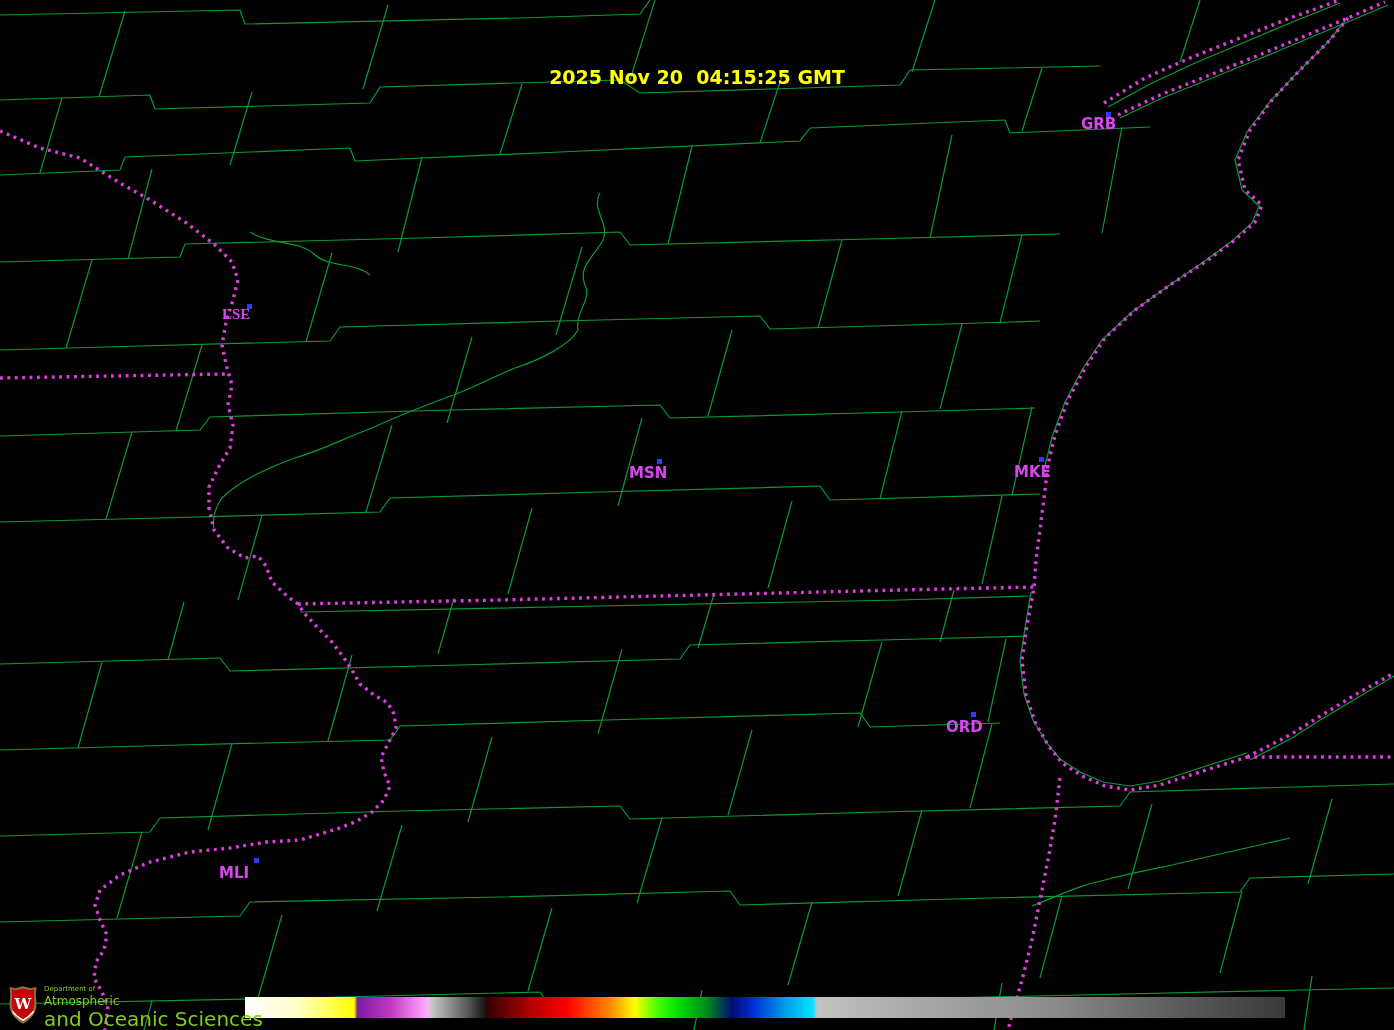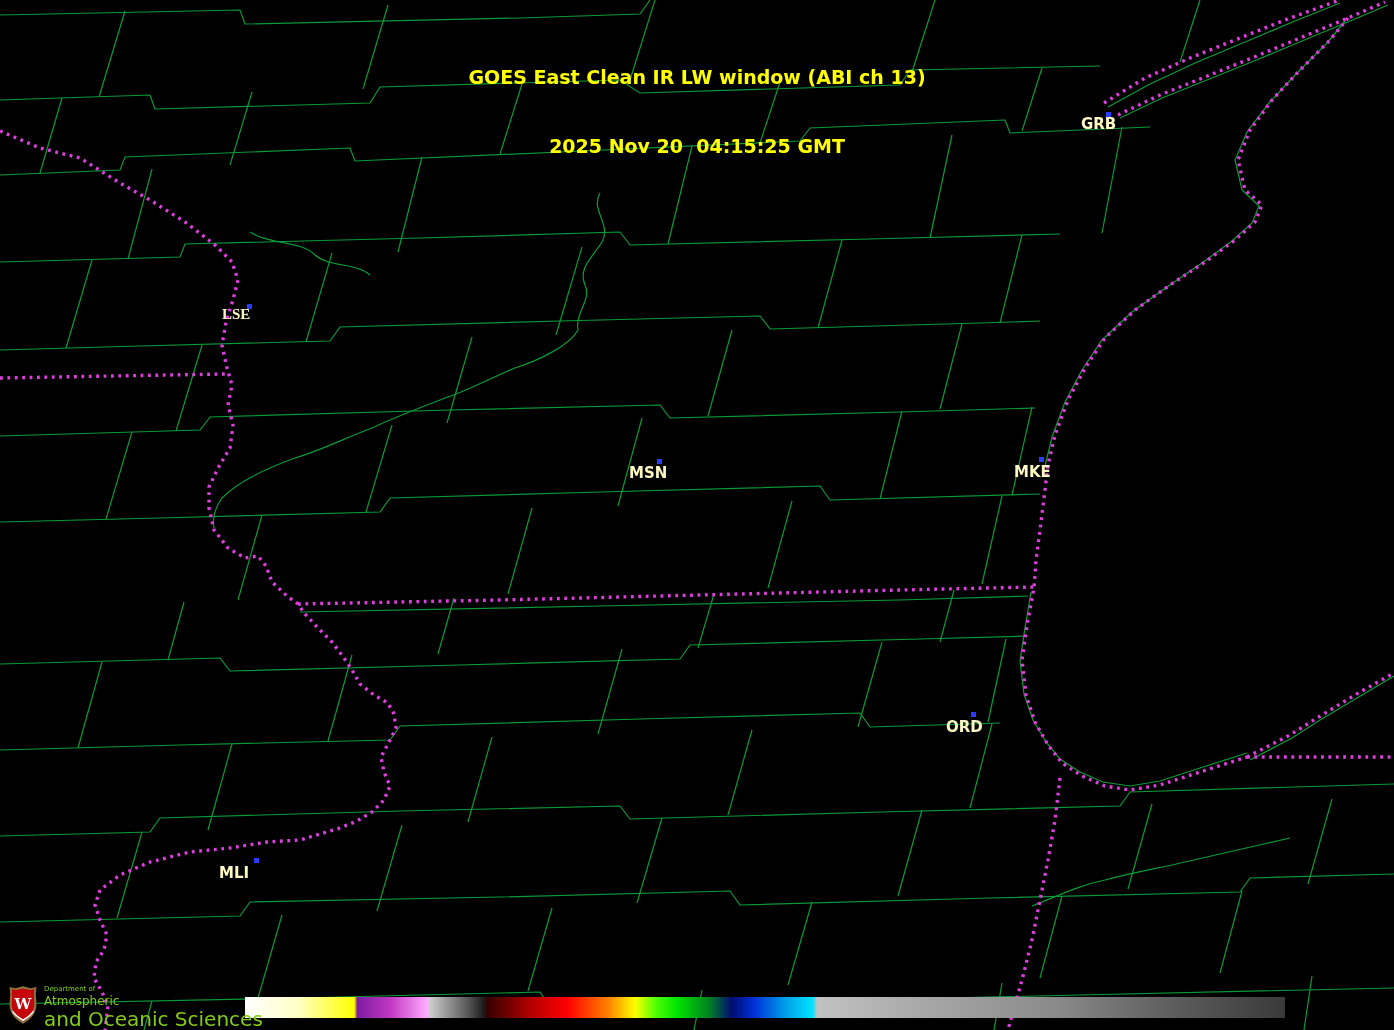--- a/index.html
+++ b/index.html
@@ -3,21 +3,21 @@
 <meta charset="utf-8">
 <style>
   html,body{margin:0;padding:0;background:#000;}
   #stage{position:relative;width:1394px;height:1030px;background:#000;overflow:hidden;
          font-family:"DejaVu Sans",sans-serif;}
   #mapsvg{position:absolute;left:0;top:0;}
   .title{position:absolute;left:0;top:20px;width:100%;text-align:center;
          color:#ffff00;font-weight:bold;font-size:19px;line-height:23px;white-space:pre;}
   .station{position:absolute;}
   .station .dot{position:absolute;width:5px;height:5px;background:#2a3bff;}
-  .station .lbl{position:absolute;color:#fef9c3;font-size:15px;font-weight:bold;white-space:pre;}
+  .station .lbl{position:absolute;color:#d946ef;font-size:15px;font-weight:bold;white-space:pre;}
   #colorbar{position:absolute;left:245px;top:997px;width:1040px;height:21px;
     background:linear-gradient(to right,
       #ffffff 0%,#ffffc8 5%,#ffff00 10.5%,
       #7d1ba3 10.8%,#c238c2 14%,#ffaaff 17.5%,
       #cccccc 17.8%,#555555 21.5%,#1e1e1e 22.9%,
       #350000 23.3%,#b40000 27.5%,#ff0000 31%,
       #ff8400 35%,#ffff00 37.5%,
       #50ff00 39.5%,#00e600 41.5%,#00861e 44.5%,
       #000d72 46.8%,#0031d9 49%,#00a0e8 52%,#00e4ff 54.6%,
       #c2c2c2 55%,#a8a8a8 65%,#8a8a8a 78%,#5a5a5a 90%,#3a3a3a 100%);}
@@ -137,21 +137,20 @@
       <path d="M1348,18 L1330,40 L1300,70 L1272,100 L1250,130 L1238,160 L1245,190 L1262,205 L1255,222 L1235,240 L1205,262 L1170,285 L1135,310 L1105,338 L1085,368 L1068,400 L1055,435 L1048,465 L1044,498 L1040,530 L1036,560 L1034,588 L1027,625 L1022,660 L1026,695 L1035,722 L1048,745 L1062,763 L1082,776 L1105,786 L1130,790 L1160,785 L1200,772 L1247,757"></path>
       <path d="M1104,103 L1145,78 L1190,58 L1240,38 L1290,18 L1340,0"></path>
       <path d="M1118,115 L1160,95 L1205,77 L1252,58 L1300,38 L1348,18 L1385,2"></path>
       <path d="M1247,757 L1394,757"></path>
       <path d="M1247,757 L1290,735 L1317,718 L1360,692 L1394,673"></path>
       <path d="M1060,778 L1055,820 L1048,860 L1040,900 L1032,940 L1022,980 L1012,1015 L1008,1030"></path>
     </g>
   </svg>
 
   <div class="title">
-    <div>GOES East Clean IR LW window (ABI ch 13)</div>
     <div>2025 Nov 20  04:15:25 GMT</div>
   </div>
 
   <div class="station">
     <div class="dot" style="left:1106px;top:112px;"></div>
     <div class="lbl" style="left:1081px;top:115px;">GRB</div>
   </div>
   <div class="station">
     <div class="dot" style="left:247px;top:304px;"></div>
     <div class="lbl" style="left:222px;top:306px;font-family:Liberation Serif, serif;">LSE</div>

